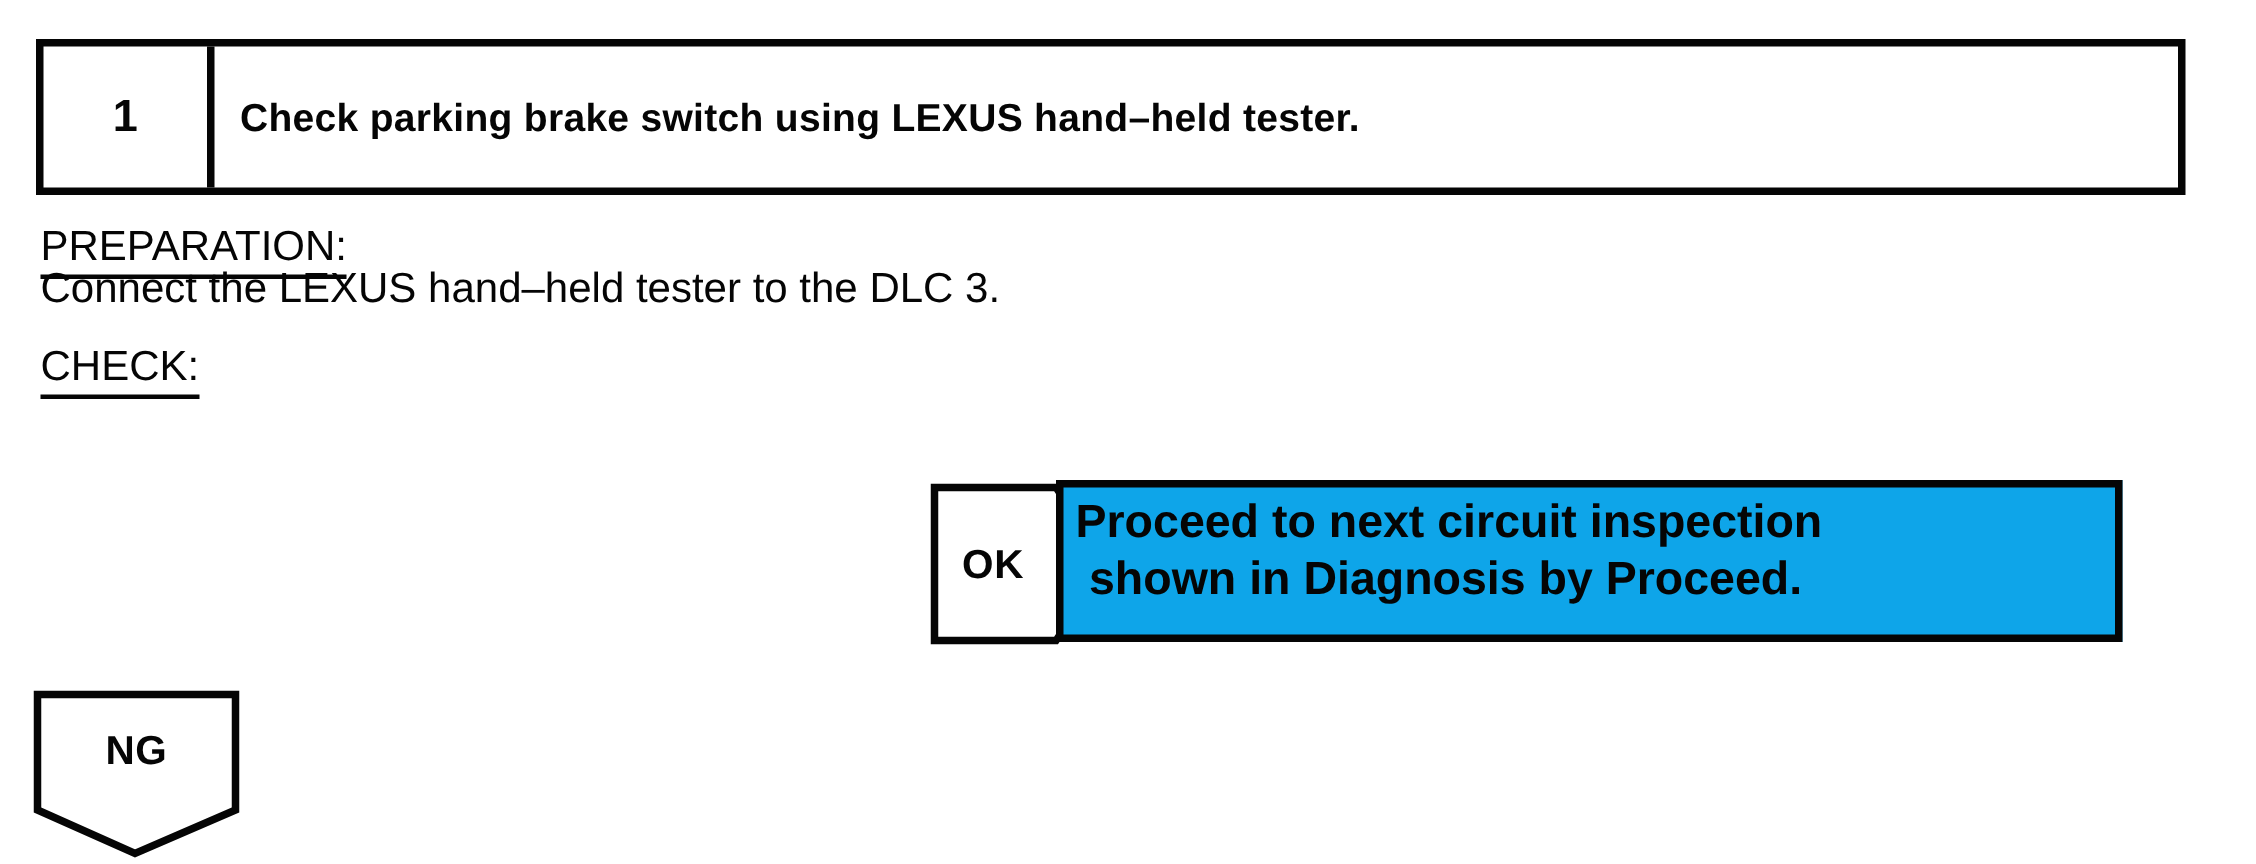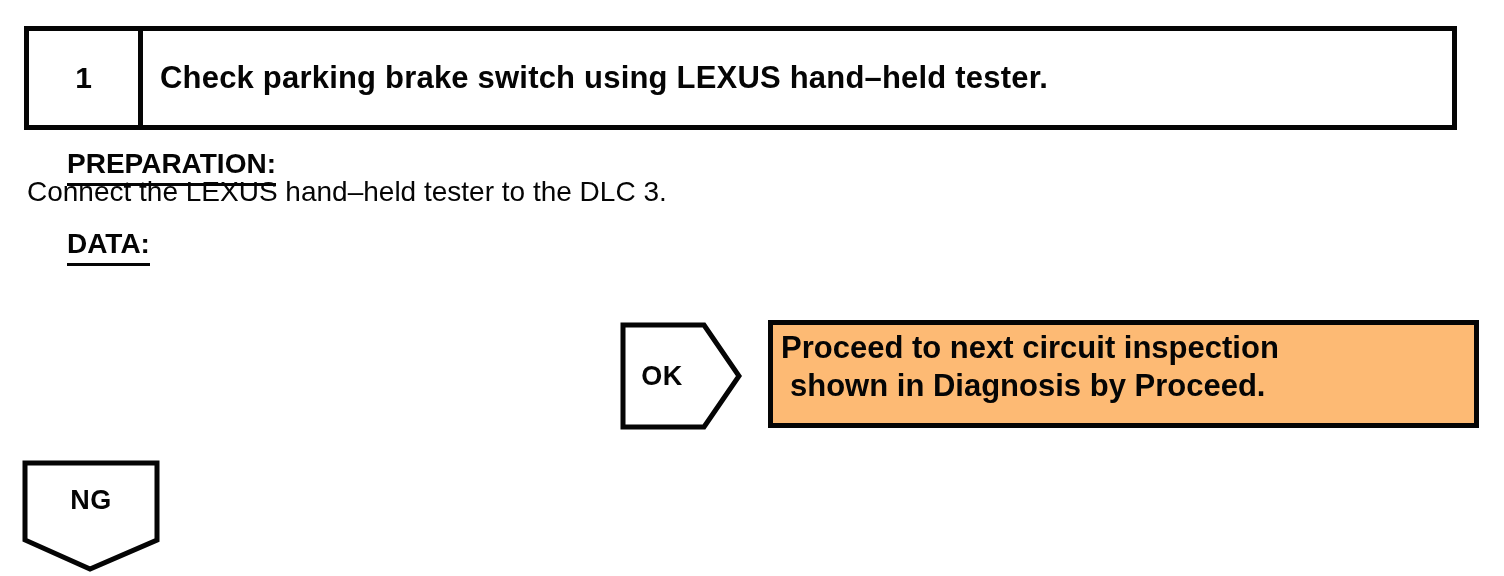--- a/index.html
+++ b/index.html
@@ -31,34 +31,33 @@
     align-items: center;
     justify-content: center;
     font-size: 30px;
     font-weight: bold;
   }
   .step-title {
     flex: 1;
     display: flex;
     align-items: center;
     padding-left: 17px;
-    font-size: 31px;
+    font-size: 26px;
     font-weight: bold;
     letter-spacing: 0.2px;
   }
 
   
   .txt { position: absolute; left: 27px; white-space: nowrap; }
   .section-label {
     font-size: 28px;
-    font-weight: bold;
+    font-weight: normal;
     display: inline-block;
     border-bottom: 3px solid #050505;
     padding-bottom: 3px;
-    margin-left: 40px;
   }
   .section-body { font-size: 28px; }
 
   
   .connector { position: absolute; }
   .connector svg { display: block; }
   .connector-label {
     position: absolute;
     display: flex;
     align-items: center;
@@ -68,25 +67,25 @@
     letter-spacing: 0.5px;
   }
   .ok-connector { left: 620px; top: 322px; width: 122px; height: 108px; }
   .ok-connector .connector-label { left: 0; top: 0; width: 84px; height: 108px; }
   .ng-connector { left: 22px; top: 460px; width: 138px; height: 112px; }
   .ng-connector .connector-label { left: 0; top: 0; width: 138px; height: 80px; }
 
   
   .action-box {
     position: absolute;
-    left: 768px; top: 320px;
+    left: 704px; top: 320px;
     width: 711px; height: 108px;
     border: 5px solid #050505;
     box-sizing: border-box;
-    background: #fdba74;
+    background: #0ea5e9;
     padding: 4px 0 0 8px;
   }
   .action-line {
     font-size: 31px;
     font-weight: bold;
     line-height: 38px;
     white-space: nowrap;
   }
   .action-line.second { padding-left: 9px; }
 </style>
@@ -99,21 +98,21 @@
     <div class="step-number">1</div>
     <div class="step-title">Check parking brake switch using LEXUS hand–held tester.</div>
   </div>
 
   <div class="txt" style="top: 148px;">
     <span class="section-label">PREPARATION:</span>
   </div>
   <div class="txt section-body" style="top: 176px;">Connect the LEXUS hand–held tester to the DLC 3.</div>
 
   <div class="txt" style="top: 228px;">
-    <span class="section-label">DATA:</span>
+    <span class="section-label">CHECK:</span>
   </div>
 
   <div class="connector ok-connector">
     <svg width="122" height="108" viewBox="0 0 122 108">
       <polygon points="3,3 84,3 119,54 84,105 3,105" fill="#ffffff" stroke="#050505" stroke-width="5" stroke-linejoin="miter"></polygon>
     </svg>
     <span class="connector-label">OK</span>
   </div>
 
   <div class="action-box">

